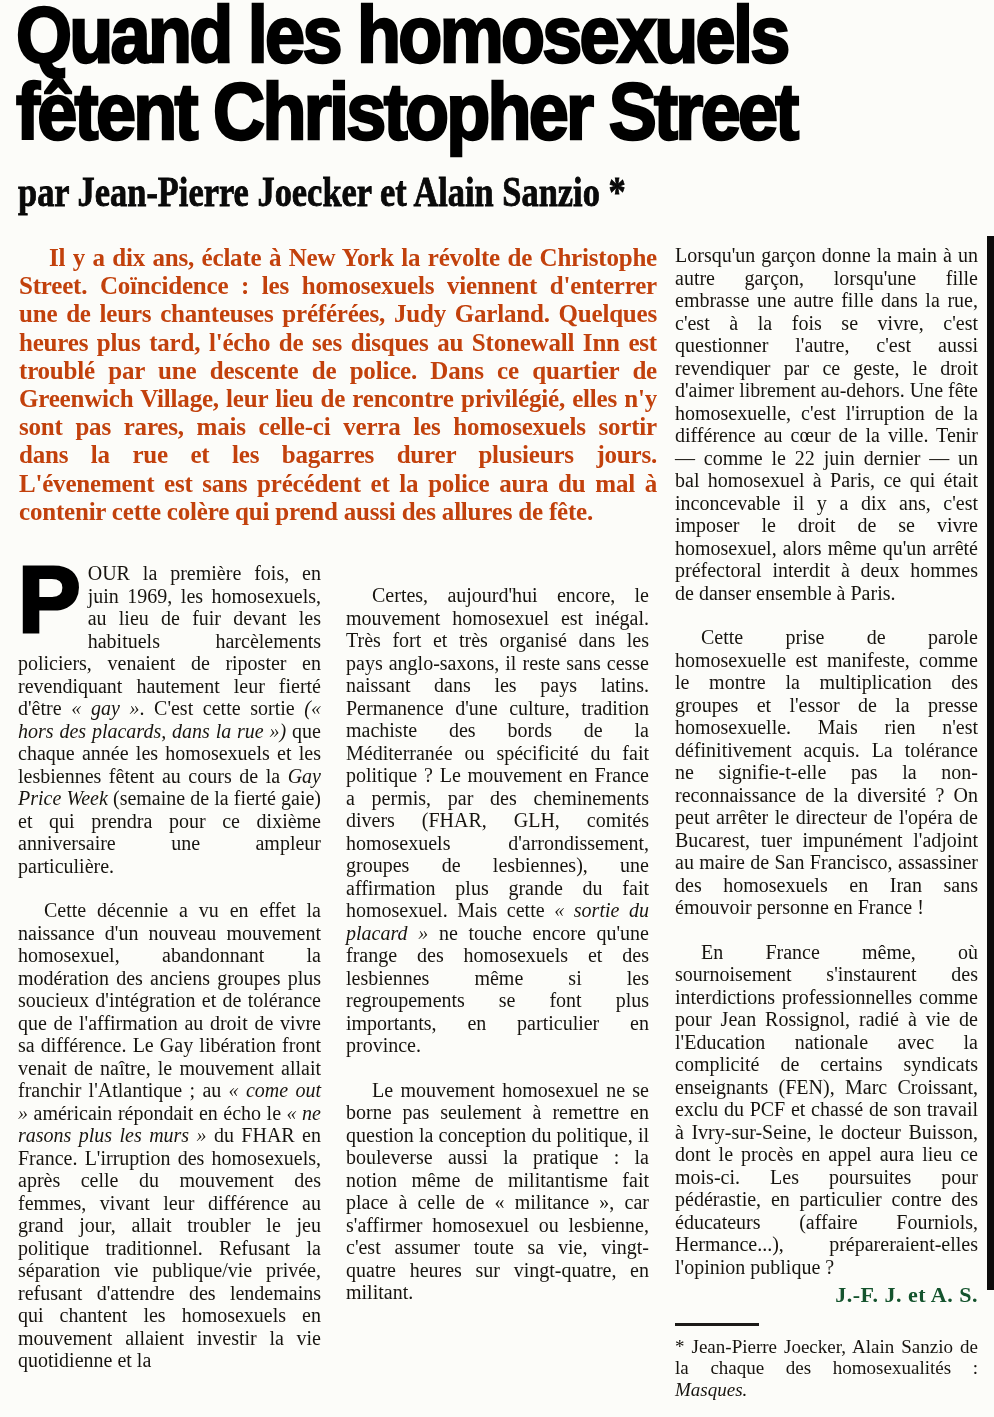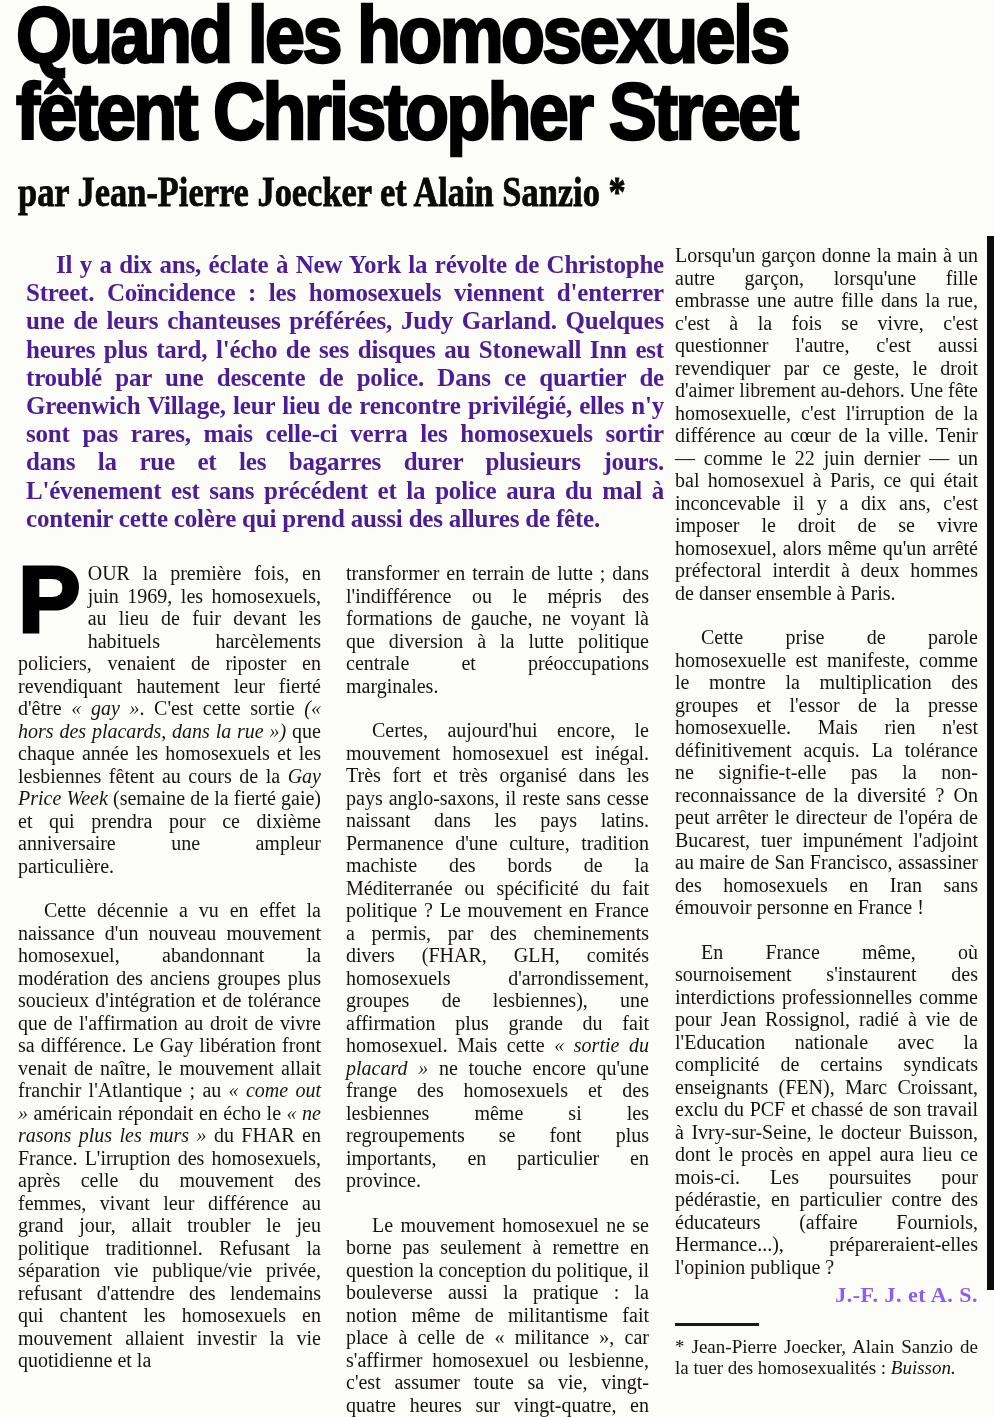--- a/index.html
+++ b/index.html
@@ -31,25 +31,25 @@
     position: absolute; top: 168px; left: 18px;
     font-weight: bold; font-size: 43px; line-height: 48px;
     white-space: nowrap;
     transform: scaleX(0.8); transform-origin: 0 0;
     -webkit-text-stroke: 0.8px #000;
     color: #0a0a0a;
   }
   
   .lede {
     position: absolute; top: 243px; left: 18px; width: 638px;
-    margin: 8px;
+    margin: 1px;
     font-size: 25px; line-height: 28.2px; font-weight: bold;
     text-align: justify; text-indent: 30px;
     letter-spacing: -0.2px;
-    color: #4c1d95;
+    color: #c2410c;
   }
   
   .col {
     position: absolute; width: 303px;
     font-size: 20px; line-height: 22.5px;
     text-align: justify;
     color: #17140f;
   }
   .col-left  { left: 18px;  top: 562px; }
   .col-mid   { left: 346px; top: 562px; }
@@ -66,21 +66,21 @@
     -webkit-text-stroke: 3px #000;
     color: #000;
   }
   
   .signature {
     margin-top: 6px;
     text-align: right;
     font-weight: bold;
     font-size: 22px;
     letter-spacing: 0.5px;
-    color: #8b5cf6;
+    color: #14532d;
   }
   .footnote-rule {
     width: 84px; height: 0;
     border: none; border-top: 3px solid #1c1a18;
     margin: 16px 0 10px 0;
   }
   .footnote {
     margin: 0;
     font-size: 19px; line-height: 21.5px;
     text-align: justify;
@@ -106,29 +106,28 @@
   <div class="byline">par Jean-Pierre Joecker et Alain Sanzio *</div>
 
   <p class="lede">Il y a dix ans, éclate à New York la révolte de Christophe Street. Coïncidence : les homosexuels viennent d'enterrer une de leurs chanteuses préférées, Judy Garland. Quelques heures plus tard, l'écho de ses disques au Stonewall Inn est troublé par une descente de police. Dans ce quartier de Greenwich Village, leur lieu de rencontre privilégié, elles n'y sont pas rares, mais celle-ci verra les homosexuels sortir dans la rue et les bagarres durer plusieurs jours. L'évenement est sans précédent et la police aura du mal à contenir cette colère qui prend aussi des allures de fête.</p>
 
   <div class="col col-left">
     <p class="para"><span class="dropcap">P</span><span><span>OUR la première fois, en juin 1969, les homosexuels, au lieu de fuir devant les habituels harcèlements policiers, venaient de riposter en revendiquant hautement leur fierté d'être </span><i>« gay »</i><span>. C'est cette sortie </span><i>(« hors des placards, dans la rue »)</i><span> que chaque année les homosexuels et les lesbiennes fêtent au cours de la </span><i>Gay Price Week</i><span> (semaine de la fierté gaie) et qui prendra pour ce dixième anniversaire une ampleur particulière.</span></span></p>
     <p class="para indent"><span>Cette décennie a vu en effet la naissance d'un nouveau mouvement homosexuel, abandonnant la modération des anciens groupes plus soucieux d'intégration et de tolérance que de l'affirmation au droit de vivre sa différence. Le Gay libération front venait de naître, le mouvement allait franchir l'Atlantique ; au </span><i>« come out »</i><span> américain répondait en écho le </span><i>« ne rasons plus les murs »</i><span> du FHAR en France. L'irruption des homosexuels, après celle du mouvement des femmes, vivant leur différence au grand jour, allait troubler le jeu politique traditionnel. Refusant la séparation vie publique/vie privée, refusant d'attendre des lendemains qui chantent les homosexuels en mouvement allaient investir la vie quotidienne et la</span></p>
   </div>
 
   <div class="col col-mid">
-    <p class="para"><span>transformer en terrain de lutte ; dans l'indifférence ou le mépris des formations de gauche, ne voyant là que diversion à la lutte politique centrale et préoccupations marginales.</span></p>
     <p class="para indent"><span>Certes, aujourd'hui encore, le mouvement homosexuel est inégal. Très fort et très organisé dans les pays anglo-saxons, il reste sans cesse naissant dans les pays latins. Permanence d'une culture, tradition machiste des bords de la Méditerranée ou spécificité du fait politique ? Le mouvement en France a permis, par des cheminements divers (FHAR, GLH, comités homosexuels d'arrondissement, groupes de lesbiennes), une affirmation plus grande du fait homosexuel. Mais cette </span><i>« sortie du placard »</i><span> ne touche encore qu'une frange des homosexuels et des lesbiennes même si les regroupements se font plus importants, en particulier en province.</span></p>
     <p class="para indent"><span>Le mouvement homosexuel ne se borne pas seulement à remettre en question la conception du politique, il bouleverse aussi la pratique : la notion même de militantisme fait place à celle de « militance », car s'affirmer homosexuel ou lesbienne, c'est assumer toute sa vie, vingt-quatre heures sur vingt-quatre, en militant.</span></p>
   </div>
 
   <div class="col col-right">
     <p class="para"><span>Lorsqu'un garçon donne la main à un autre garçon, lorsqu'une fille embrasse une autre fille dans la rue, c'est à la fois se vivre, c'est questionner l'autre, c'est aussi revendiquer par ce geste, le droit d'aimer librement au-dehors. Une fête homosexuelle, c'est l'irruption de la différence au cœur de la ville. Tenir — comme le 22 juin dernier — un bal homosexuel à Paris, ce qui était inconcevable il y a dix ans, c'est imposer le droit de se vivre homosexuel, alors même qu'un arrêté préfectoral interdit à deux hommes de danser ensemble à Paris.</span></p>
     <p class="para indent"><span>Cette prise de parole homosexuelle est manifeste, comme le montre la multiplication des groupes et l'essor de la presse homosexuelle. Mais rien n'est définitivement acquis. La tolérance ne signifie-t-elle pas la non-reconnaissance de la diversité ? On peut arrêter le directeur de l'opéra de Bucarest, tuer impunément l'adjoint au maire de San Francisco, assassiner des homosexuels en Iran sans émouvoir personne en France !</span></p>
     <p class="para indent"><span>En France même, où sournoisement s'instaurent des interdictions professionnelles comme pour Jean Rossignol, radié à vie de l'Education nationale avec la complicité de certains syndicats enseignants (FEN), Marc Croissant, exclu du PCF et chassé de son travail à Ivry-sur-Seine, le docteur Buisson, dont le procès en appel aura lieu ce mois-ci. Les poursuites pour pédérastie, en particulier contre des éducateurs (affaire Fourniols, Hermance...), prépareraient-elles l'opinion publique ?</span></p>
     <div class="signature">J.-F. J. et A. S.</div>
     <div class="footnote-rule"></div>
-    <p class="footnote"><span>* Jean-Pierre Joecker, Alain Sanzio de la tuer des homosexualités : </span><i>Buisson.</i></p>
+    <p class="footnote"><span>* Jean-Pierre Joecker, Alain Sanzio de la chaque des homosexualités : </span><i>Masques.</i></p>
   </div>
 
   <div class="edge-bar"></div>
 
 </div>
 
 </body></html>

